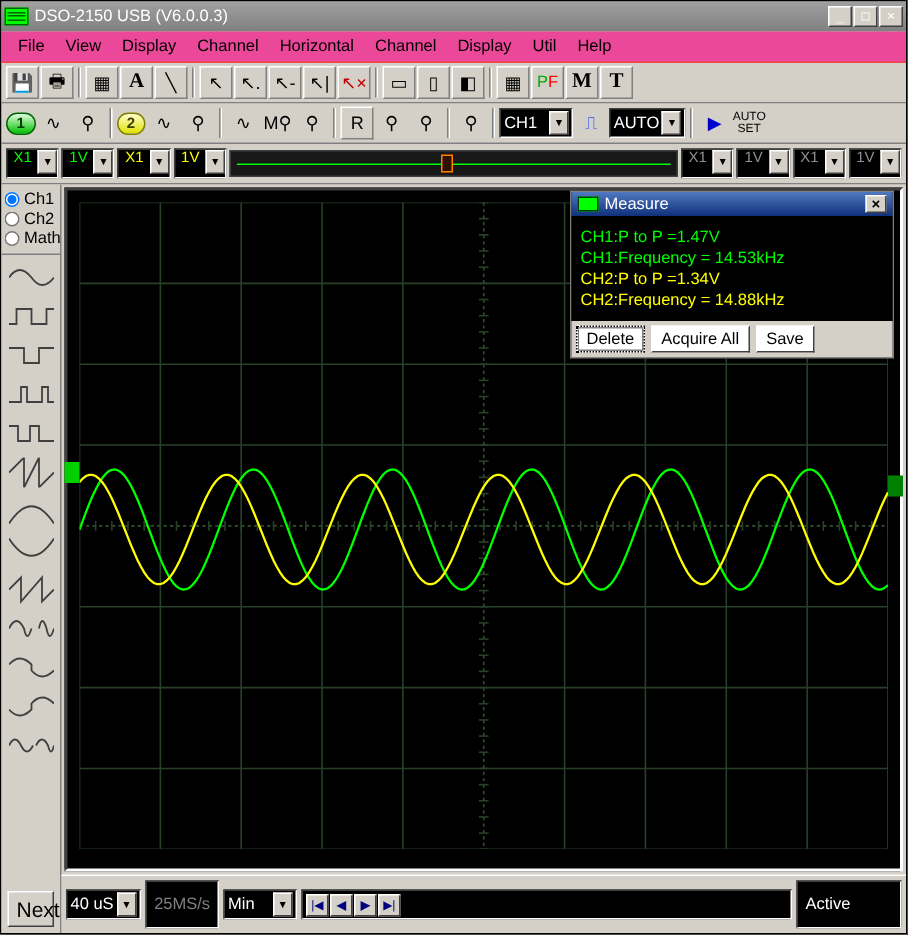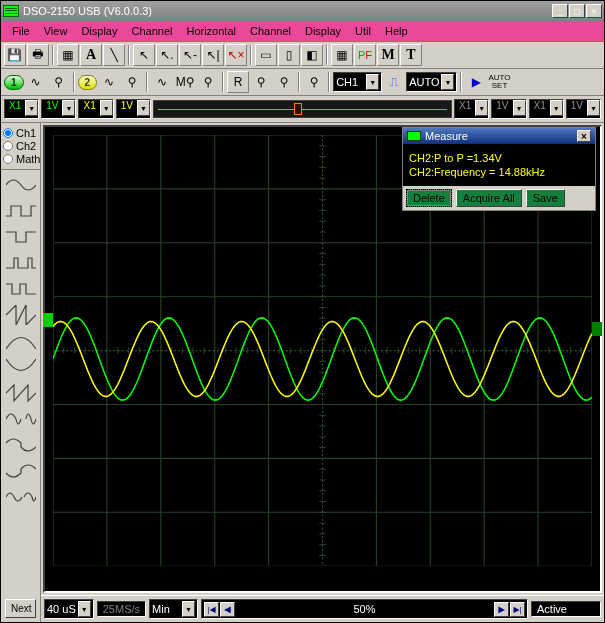--- a/index.html
+++ b/index.html
@@ -32,43 +32,43 @@
 .trig-line{position:absolute;top:8px;left:4px;right:4px;height:1px;background:#00ff00}
 .trig-marker{position:absolute;top:2px;left:47%;width:8px;height:12px;border:1px solid #ff8000;background:#301000}
 .main{flex:1;display:flex;background:#d4d0c8;overflow:hidden}
 .leftpanel{width:40px;background:#d4d0c8;border-right:1px solid #808080;display:flex;flex-direction:column}
 .ch-radios{padding:3px 2px;border-bottom:1px solid #808080;font-size:10px}
 .ch-radios label{display:flex;align-items:center;gap:3px;margin:1px 0}
 .ch-radios input{width:10px;height:10px}
 .wavelist{flex:1;overflow:hidden;display:flex;flex-direction:column;align-items:center;padding:2px 0;gap:0}
 .wavebtn{width:34px;height:26px;display:flex;align-items:center;justify-content:center;border:1px solid transparent;cursor:pointer}
 .wavebtn svg{width:30px;height:20px}
-.nextbtn{margin:4px;padding:3px 5px;background:#d4d0c8;border:1px solid;border-color:#fff #404040 #404040 #fff;font-size:10px;cursor:pointer}
+.nextbtn{margin:4px;padding:3px 5px;background:#d4d0c8;border:1px solid;border-color:#fff #404040 #404040 #fff;font-size:14px;cursor:pointer}
 .scopewrap{flex:1;display:flex;flex-direction:column;position:relative}
 .scope{flex:1;background:#000;border:2px solid;border-color:#404040 #fff #fff #404040;position:relative;margin:2px}
 .grid{position:absolute;inset:8px}
 .grid line{stroke:#284028;stroke-width:1}
 .grid .center{stroke:#305030;stroke-dasharray:2 2}
 .sidemarker{position:absolute;width:10px;height:14px;background:#00d000}
 .sidemarker.left{left:-2px;top:40%}
 .sidemarker.right{right:-2px;top:42%;background:#008000}
-.measure{position:absolute;right:4px;top:0;width:194px;background:#000;border:1px solid #808080;z-index:10}
+.measure{position:absolute;right:4px;top:0;width:216px;background:#000;border:1px solid #808080;z-index:10}
 .measure-title{background:linear-gradient(#5078c0,#10307c);color:#fff;padding:2px 4px;display:flex;align-items:center;gap:4px}
 .measure-title .mi{width:14px;height:10px;background:#00ff00;border:1px solid #004000}
 .measure-title .mt{flex:1}
 .measure-close{width:14px;height:12px;background:#d4d0c8;border:1px solid;border-color:#fff #404040 #404040 #fff;color:#000;display:flex;align-items:center;justify-content:center;font-size:10px;font-weight:bold}
 .measure-body{padding:6px;background:#000}
 .measure-body div{margin:2px 0;font-size:11px}
 .m-ch1{color:#00ff00}
 .m-ch2{color:#ffff00}
 .measure-btns{background:#d4d0c8;padding:3px;display:flex;gap:4px}
-.mbtn{padding:2px 6px;background:#15803d;border:1px solid;border-color:#fff #404040 #404040 #fff;font-size:11px;cursor:pointer}
+.mbtn{padding:2px 6px;background:#ffffff;border:1px solid;border-color:#fff #404040 #404040 #fff;font-size:11px;cursor:pointer}
 .mbtn.sel{border:1px dotted #000;box-shadow:inset 0 0 0 1px #808080}
 .bottombar{background:#d4d0c8;display:flex;align-items:center;padding:3px;gap:3px;border-top:1px solid #fff}
-.bot-field{background:#000;color:#fff;border:1px solid;border-color:#404040 #fff #fff #404040;padding:2px 5px;height:16px;display:flex;align-items:center}
+.bot-field{background:#000;color:#fff;border:1px solid;border-color:#404040 #fff #fff #404040;padding:2px 5px;height:32px;display:flex;align-items:center}
 .scroll-region{flex:1;display:flex;align-items:center;gap:1px;background:#000;border:1px solid;border-color:#404040 #fff #fff #404040;height:20px;padding:0 2px}
 .sbtn{width:15px;height:15px;background:#d4d0c8;border:1px solid;border-color:#fff #404040 #404040 #fff;display:flex;align-items:center;justify-content:center;font-size:8px;color:#00007f}
 .sbtn.inner{color:#000080;font-weight:bold}
 .scroll-text{flex:1;text-align:center;color:#fff}
 .status{background:#d4d0c8;border-top:1px solid #808080;height:20px;display:flex;align-items:center;justify-content:flex-end}
 .status-cell{border:1px solid;border-color:#808080 #fff #fff #808080;padding:2px 8px;margin:1px}
 .letter-btn{font-weight:bold;font-family:serif;font-size:14px}
 .pf-p{color:#00b000}
 .pf-f{color:#ff0000}
 .auto-set{font-size:8px;line-height:8px;text-align:center}
@@ -413,20 +413,22 @@
         <div class="sidemarker left"></div>
         <div class="sidemarker right"></div>
 
         <div class="measure">
           <div class="measure-title">
             <div class="mi"></div>
             <span class="mt">Measure</span>
             <div class="measure-close">×</div>
           </div>
           <div class="measure-body">
+            <div class="m-ch1">CH1:P to P =1.47V</div>
+            <div class="m-ch1">CH1:Frequency = 14.53kHz</div>
             <div class="m-ch2">CH2:P to P =1.34V</div>
             <div class="m-ch2">CH2:Frequency = 14.88kHz</div>
           </div>
           <div class="measure-btns">
             <button class="mbtn sel">Delete</button>
             <button class="mbtn">Acquire All</button>
             <button class="mbtn">Save</button>
           </div>
         </div>
       </div>
@@ -437,21 +439,20 @@
           <span class="dd-arrow">▼</span>
         </div>
         <div class="bot-field" style="color:#808080">25MS/s</div>
         <div class="dropdown">
           <span class="dd-text">Min</span>
           <span class="dd-arrow">▼</span>
         </div>
         <div class="scroll-region">
           <div class="sbtn">|◀</div>
           <div class="sbtn inner">◀</div>
-          <span class="scroll-text">50%</span>
           <div class="sbtn inner">▶</div>
           <div class="sbtn">▶|</div>
         </div>
         <div class="bot-field" style="min-width:70px">Active</div>
       </div>
     </div>
   </div>
 
 
 </div>

